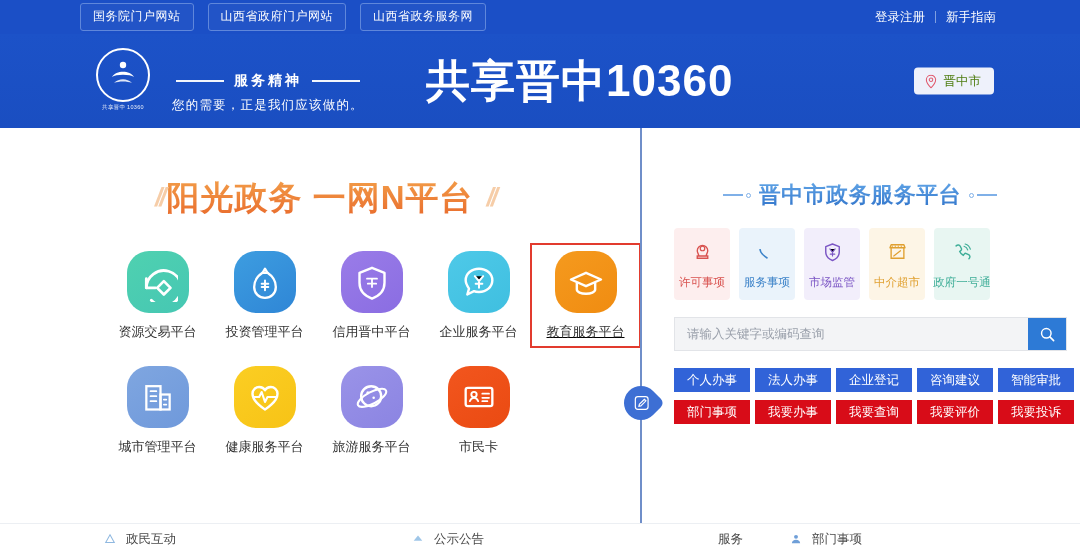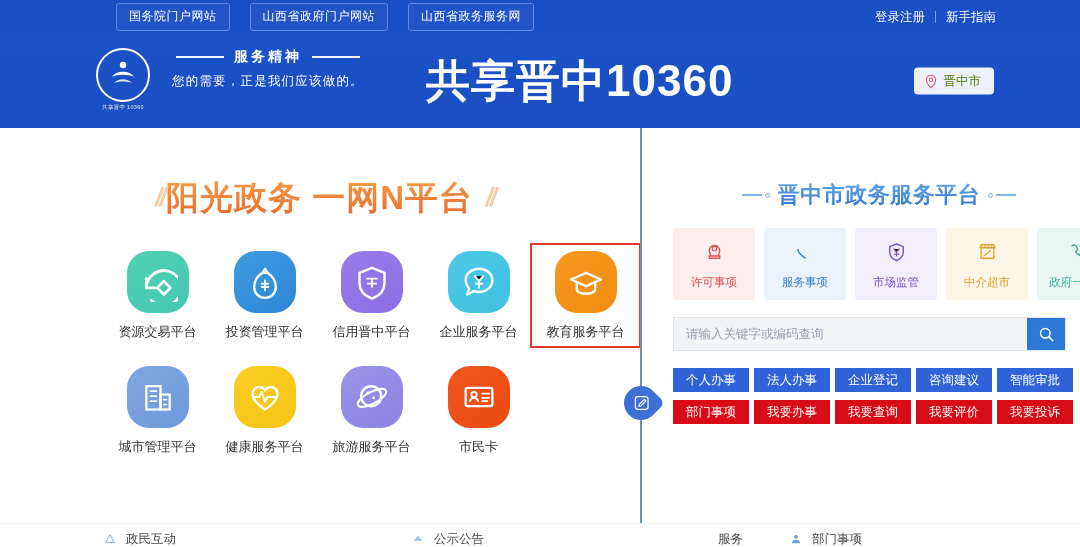--- a/index.html
+++ b/index.html
@@ -13,22 +13,22 @@
   
   .topbar {
     height: 34px;
     background: #1b4fc6;
     display: flex;
     align-items: center;
     position: relative;
   }
   .topbar-links {
     display: flex;
-    gap: 20px;
-    margin-left: 116px;
+    gap: 14px;
+    margin-left: 80px;
   }
   .topbar-link {
     border: 1px solid #5f87db;
     border-radius: 3px;
     color: #ffffff;
     font-size: 12px;
     padding: 4px 12px 5px;
     white-space: nowrap;
     letter-spacing: 0.5px;
     background: rgba(255,255,255,0.03);
@@ -52,21 +52,21 @@
   .header {
     height: 94px;
     background: linear-gradient(180deg, #1c52c8 0%, #1a4ec1 100%);
     position: relative;
     display: flex;
     align-items: center;
   }
   .logo-wrap {
     margin-left: 92px;
     display: flex;
-    align-items: flex-start;
+    align-items: flex-end;
     gap: 18px;
   }
   .logo-mark { width: 62px; height: 66px; position: relative; }
   .logo-circle {
     width: 54px; height: 54px;
     border: 2.5px solid #ffffff;
     border-radius: 50%;
     position: relative;
     margin: 0 auto;
   }
@@ -188,21 +188,21 @@
     row-gap: 14px;
   }
   .tile {
     width: 107px;
     display: flex;
     flex-direction: column;
     align-items: center;
     position: relative;
     padding: 6px 0 5px;
   }
-  .tile.sel { outline: 2px solid #e23b2e; }
+  .tile.sel { outline: 2px solid #e23b2e; text-decoration: underline; }
   .tile-icon {
     width: 62px; height: 62px;
     border-radius: 22px;
     display: flex; align-items: center; justify-content: center;
   }
   .tile-label {
     margin-top: 10px;
     font-size: 13px;
     color: #333333;
     white-space: nowrap;
@@ -226,21 +226,21 @@
     -webkit-background-clip: text; background-clip: text; color: transparent;
   }
 
   
   .cards {
     display: flex;
     gap: 9px;
     margin: 18px 0 0 34px;
   }
   .card {
-    width: 82px; height: 72px;
+    width: 56px; height: 72px;
     border-radius: 4px;
     display: flex; flex-direction: column;
     align-items: center; justify-content: center;
     gap: 6px;
   }
   .card-label { font-size: 11.5px; white-space: nowrap; }
 
   
   .searchbar {
     margin: 17px 0 0 34px;

